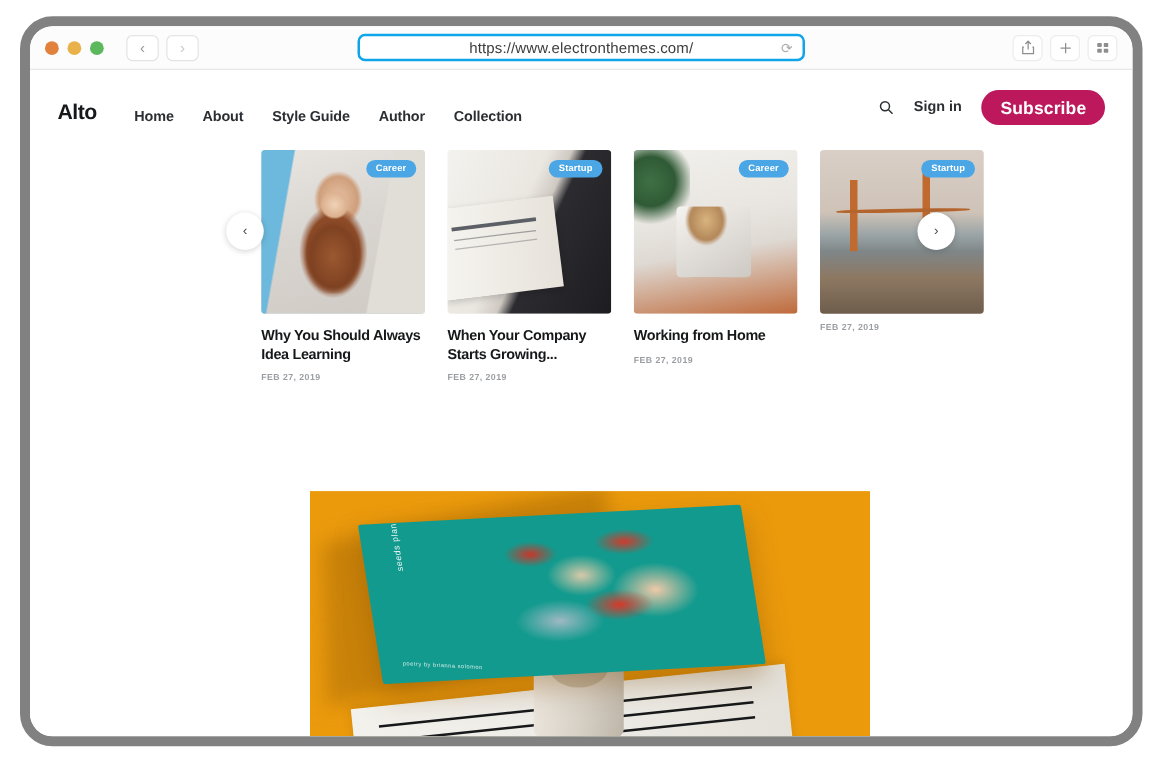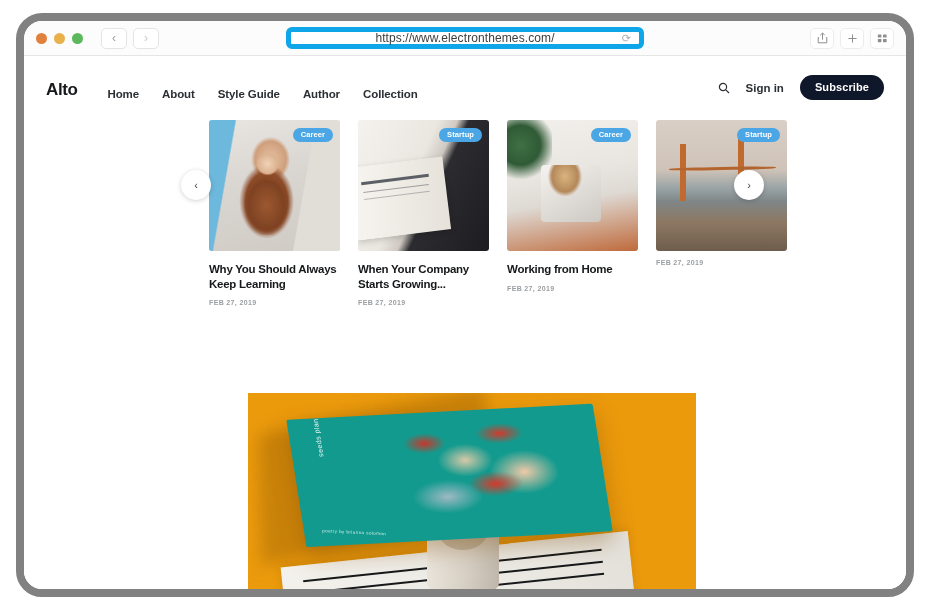--- a/index.html
+++ b/index.html
@@ -73,21 +73,21 @@
     line-height: 1;
   }
   .nav-btn.forward { color: #c9c9c9; }
 
   .url-bar {
     position: absolute;
     left: 50%;
     transform: translateX(-50%);
     width: 358px;
     height: 22px;
-    border: 5px solid #0ea5e9;
+    border: 2px solid #0ea5e9;
     border-radius: 6px;
     background: #fff;
     display: flex;
     align-items: center;
     justify-content: center;
     position: absolute;
   }
   .url-text {
     font-size: 12px;
     color: #3d3d3d;
@@ -154,23 +154,23 @@
     align-items: center;
     gap: 16px;
   }
   .search-icon { color: #2b2f33; display: flex; align-items: center; }
   .signin-link {
     font-size: 11.5px;
     font-weight: bold;
     color: #2b2f33;
   }
   .subscribe-btn {
-    background: #0f172a;
+    background: #be185d;
     color: #ffffff;
-    font-size: 11px;
+    font-size: 14px;
     font-weight: bold;
     border-radius: 14px;
     padding: 7px 15px;
     border: none;
     line-height: 1;
     letter-spacing: 0.1px;
   }
 
   
   .carousel {
@@ -512,21 +512,21 @@
         </div>
       </header>
 
       <section class="carousel">
         <div class="cards">
 
           <article class="card">
             <div class="card-thumb art-reading">
               <span class="badge">Career</span>
             </div>
-            <h3 class="card-title">Why You Should Always Keep Learning</h3>
+            <h3 class="card-title">Why You Should Always Idea Learning</h3>
             <div class="card-date">FEB 27, 2019</div>
           </article>
 
           <article class="card">
             <div class="card-thumb art-news">
               <span class="badge">Startup</span>
             </div>
             <h3 class="card-title">When Your Company Starts Growing...</h3>
             <div class="card-date">FEB 27, 2019</div>
           </article>

